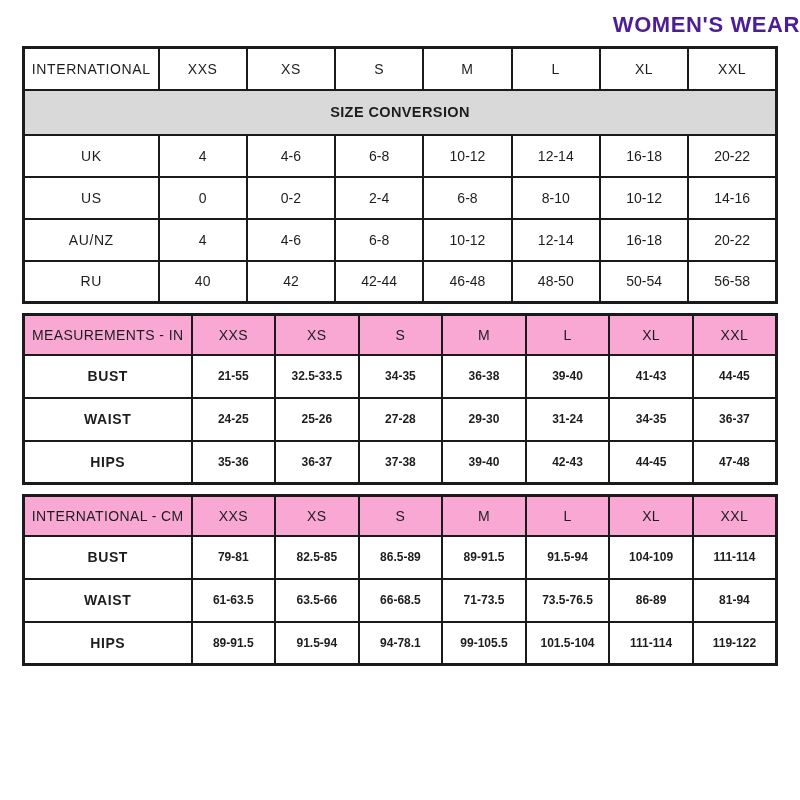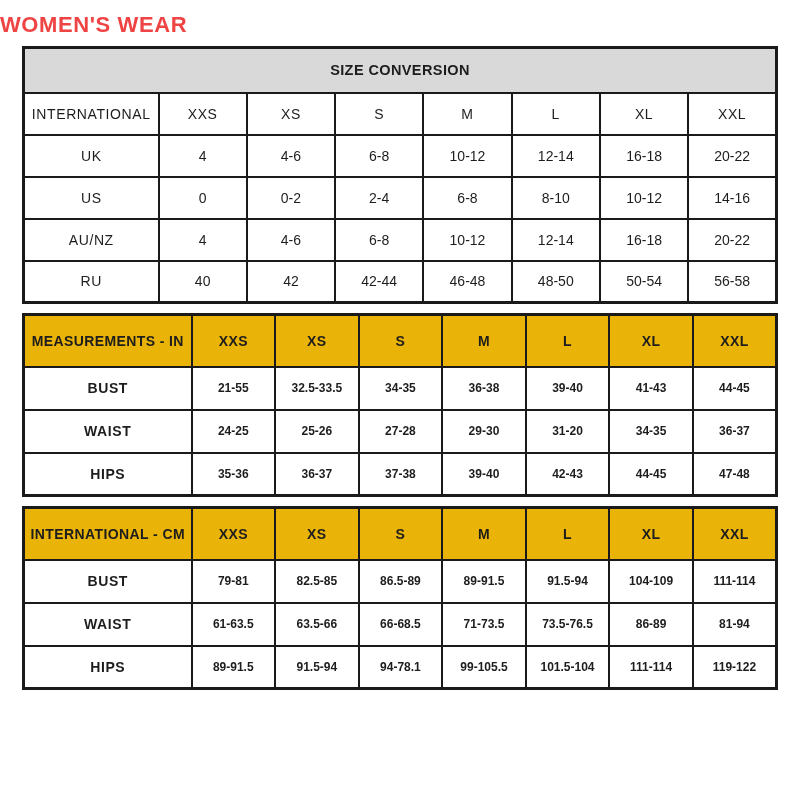--- a/index.html
+++ b/index.html
@@ -6,25 +6,25 @@
   html, body {
     width: 800px; height: 800px;
     background: #ffffff;
     overflow: hidden;
     font-family: "Liberation Sans", sans-serif;
     color: #1d1d1d;
   }
   .page { width: 800px; height: 800px; }
   h1.page-title {
     margin-top: 12px;
-    text-align: left;
+    text-align: right;
     font-size: 22px;
     font-weight: 600;
     letter-spacing: 0.6px;
-    color: #ef4444;
+    color: #4c1d95;
   }
   table.sheet {
     width: 756px;
     margin: 0 auto;
     border-collapse: collapse;
     table-layout: fixed;
     border: 3px solid #1a1a1a;
   }
   table.sheet td, table.sheet th {
     border: 2px solid #1a1a1a;
@@ -40,23 +40,23 @@
     font-weight: 700;
     font-size: 14.5px;
     letter-spacing: 0.4px;
   }
   .t1 td, .t1 th { height: 42px; font-size: 14px; font-weight: 500; }
   .t1 th.col-head { font-weight: 500; letter-spacing: 0.6px; }
   .t1 th.row-head { font-weight: 400; letter-spacing: 0.6px; }
   
   table.t2 { margin-top: 9px; }
   .t2 th {
-    height: 52px;
-    background: #eab308;
-    font-weight: 700;
+    height: 40px;
+    background: #f9a8d4;
+    font-weight: 400;
     font-size: 14px;
     letter-spacing: 0.4px;
   }
   .t2 td { height: 43px; font-size: 12px; font-weight: 600; }
   .t2 td.row-head { font-size: 14px; font-weight: 700; letter-spacing: 0.6px; }
 </style>
 </head>
 <body>
 
 <div class="page">
@@ -69,31 +69,31 @@
         <col>
         <col>
         <col>
         <col>
         <col>
         <col>
         <col>
       </colgroup>
     <tbody>
         <tr>
-      <td class="caption-cell" colspan="8">SIZE CONVERSION</td>
-    </tr>
-    <tr>
       <th class="col-head">INTERNATIONAL</th>
       <th class="col-head">XXS</th>
       <th class="col-head">XS</th>
       <th class="col-head">S</th>
       <th class="col-head">M</th>
       <th class="col-head">L</th>
       <th class="col-head">XL</th>
       <th class="col-head">XXL</th>
+    </tr>
+    <tr>
+      <td class="caption-cell" colspan="8">SIZE CONVERSION</td>
     </tr>
     <tr>
       <th class="row-head">UK</th>
       <td>4</td>
       <td>4-6</td>
       <td>6-8</td>
       <td>10-12</td>
       <td>12-14</td>
       <td>16-18</td>
       <td>20-22</td>
@@ -162,21 +162,21 @@
       <td>39-40</td>
       <td>41-43</td>
       <td>44-45</td>
     </tr>
     <tr>
       <td class="row-head">WAIST</td>
       <td>24-25</td>
       <td>25-26</td>
       <td>27-28</td>
       <td>29-30</td>
-      <td>31-20</td>
+      <td>31-24</td>
       <td>34-35</td>
       <td>36-37</td>
     </tr>
     <tr>
       <td class="row-head">HIPS</td>
       <td>35-36</td>
       <td>36-37</td>
       <td>37-38</td>
       <td>39-40</td>
       <td>42-43</td>

